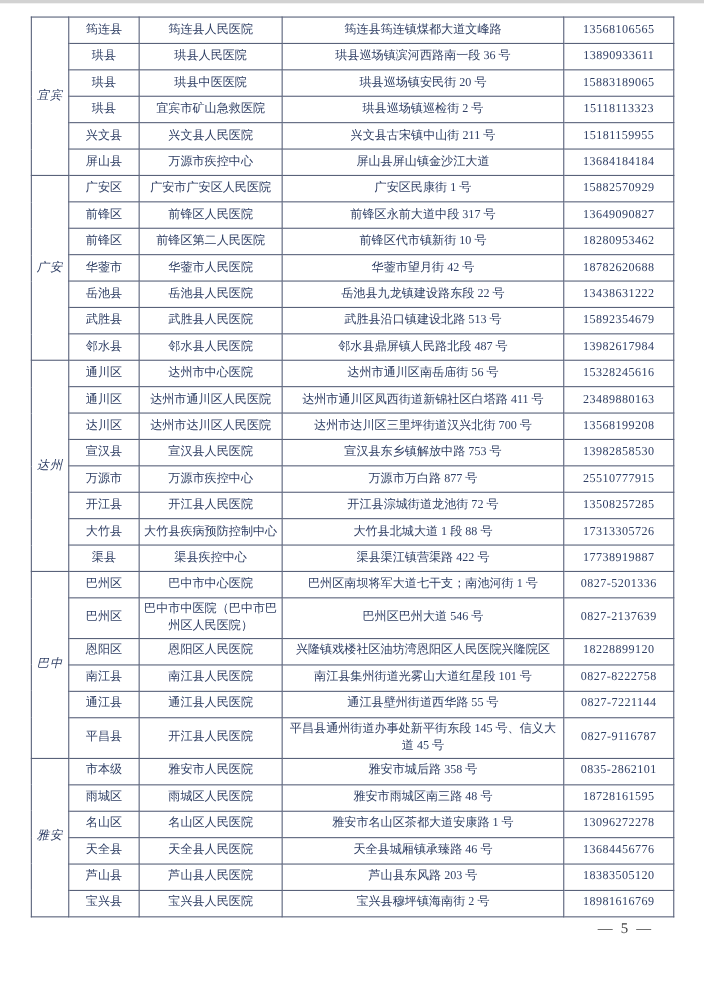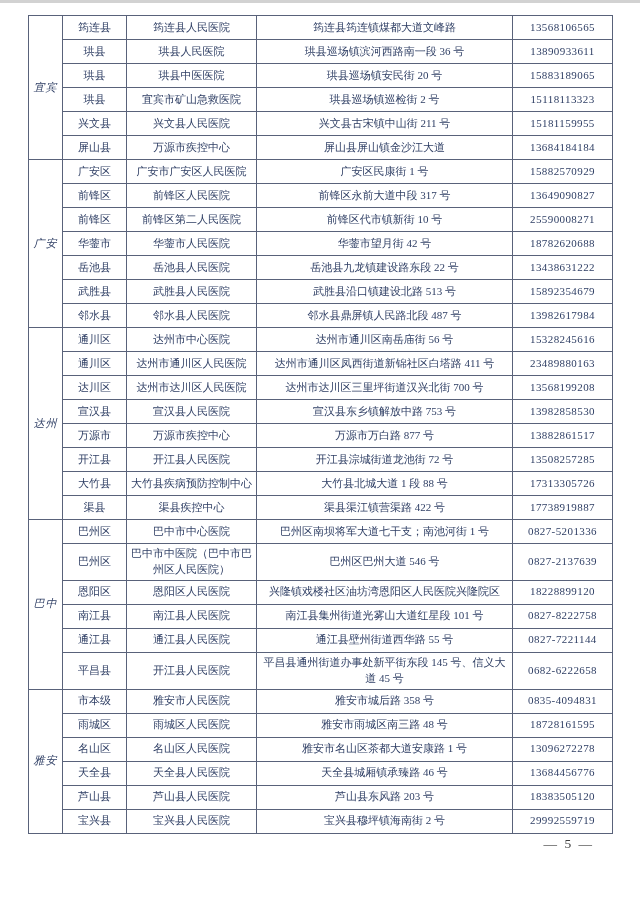--- a/index.html
+++ b/index.html
@@ -128,21 +128,21 @@
           <tr>
             <td class="county-cell">前锋区</td>
             <td class="hospital-cell">前锋区人民医院</td>
             <td class="address-cell">前锋区永前大道中段 317 号</td>
             <td class="phone-cell">13649090827</td>
           </tr>
           <tr>
             <td class="county-cell">前锋区</td>
             <td class="hospital-cell">前锋区第二人民医院</td>
             <td class="address-cell">前锋区代市镇新街 10 号</td>
-            <td class="phone-cell">25590008271</td>
+            <td class="phone-cell">18280953462</td>
           </tr>
           <tr>
             <td class="county-cell">华蓥市</td>
             <td class="hospital-cell">华蓥市人民医院</td>
             <td class="address-cell">华蓥市望月街 42 号</td>
             <td class="phone-cell">18782620688</td>
           </tr>
           <tr>
             <td class="county-cell">岳池县</td>
             <td class="hospital-cell">岳池县人民医院</td>
@@ -183,21 +183,21 @@
           <tr>
             <td class="county-cell">宣汉县</td>
             <td class="hospital-cell">宣汉县人民医院</td>
             <td class="address-cell">宣汉县东乡镇解放中路 753 号</td>
             <td class="phone-cell">13982858530</td>
           </tr>
           <tr>
             <td class="county-cell">万源市</td>
             <td class="hospital-cell">万源市疾控中心</td>
             <td class="address-cell">万源市万白路 877 号</td>
-            <td class="phone-cell">13882861517</td>
+            <td class="phone-cell">25510777915</td>
           </tr>
           <tr>
             <td class="county-cell">开江县</td>
             <td class="hospital-cell">开江县人民医院</td>
             <td class="address-cell">开江县淙城街道龙池街 72 号</td>
             <td class="phone-cell">13508257285</td>
           </tr>
           <tr>
             <td class="county-cell">大竹县</td>
             <td class="hospital-cell">大竹县疾病预防控制中心</td>
@@ -238,28 +238,28 @@
           <tr>
             <td class="county-cell">通江县</td>
             <td class="hospital-cell">通江县人民医院</td>
             <td class="address-cell">通江县壁州街道西华路 55 号</td>
             <td class="phone-cell">0827-7221144</td>
           </tr>
           <tr>
             <td class="county-cell">平昌县</td>
             <td class="hospital-cell">开江县人民医院</td>
             <td class="address-cell">平昌县通州街道办事处新平街东段 145 号、信义大道 45 号</td>
-            <td class="phone-cell">0682-6222658</td>
+            <td class="phone-cell">0827-9116787</td>
           </tr>
           <tr>
             <td rowspan="6" class="city-cell">雅安</td>
             <td class="county-cell">市本级</td>
             <td class="hospital-cell">雅安市人民医院</td>
             <td class="address-cell">雅安市城后路 358 号</td>
-            <td class="phone-cell">0835-4094831</td>
+            <td class="phone-cell">0835-2862101</td>
           </tr>
           <tr>
             <td class="county-cell">雨城区</td>
             <td class="hospital-cell">雨城区人民医院</td>
             <td class="address-cell">雅安市雨城区南三路 48 号</td>
             <td class="phone-cell">18728161595</td>
           </tr>
           <tr>
             <td class="county-cell">名山区</td>
             <td class="hospital-cell">名山区人民医院</td>
@@ -275,20 +275,20 @@
           <tr>
             <td class="county-cell">芦山县</td>
             <td class="hospital-cell">芦山县人民医院</td>
             <td class="address-cell">芦山县东风路 203 号</td>
             <td class="phone-cell">18383505120</td>
           </tr>
           <tr>
             <td class="county-cell">宝兴县</td>
             <td class="hospital-cell">宝兴县人民医院</td>
             <td class="address-cell">宝兴县穆坪镇海南街 2 号</td>
-            <td class="phone-cell">29992559719</td>
+            <td class="phone-cell">18981616769</td>
           </tr>
         </tbody>
     </table>
   </div>
 
   <div class="page-number">— 5 —</div>
 </div>
 
 </body></html>

